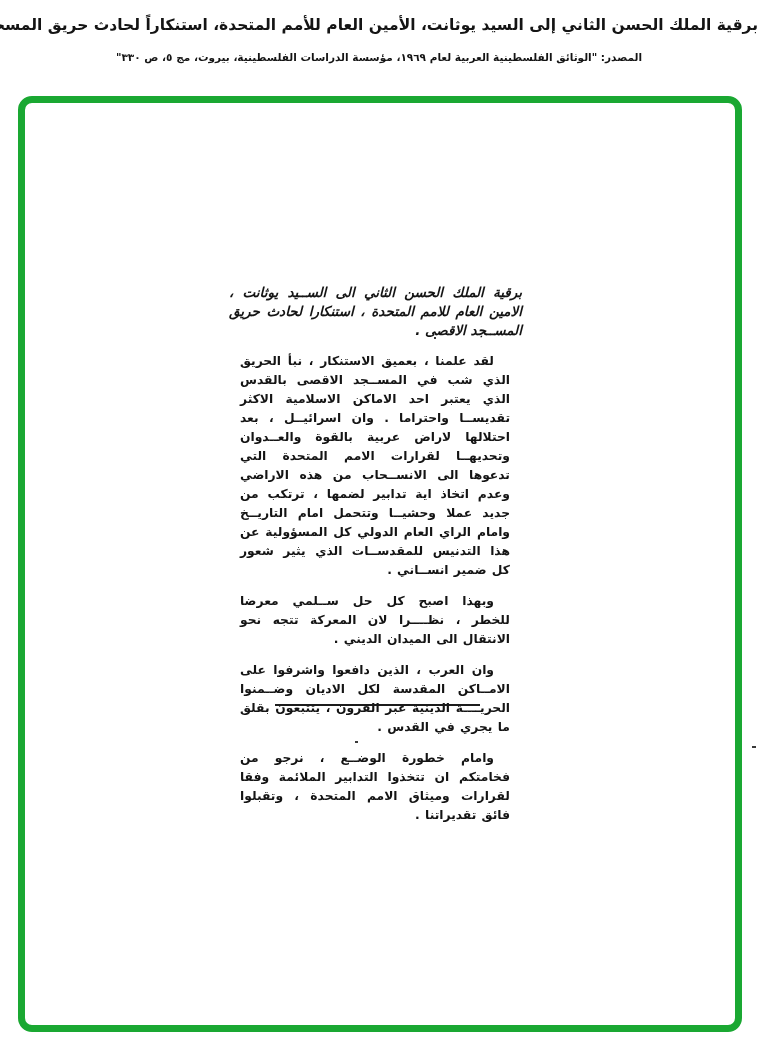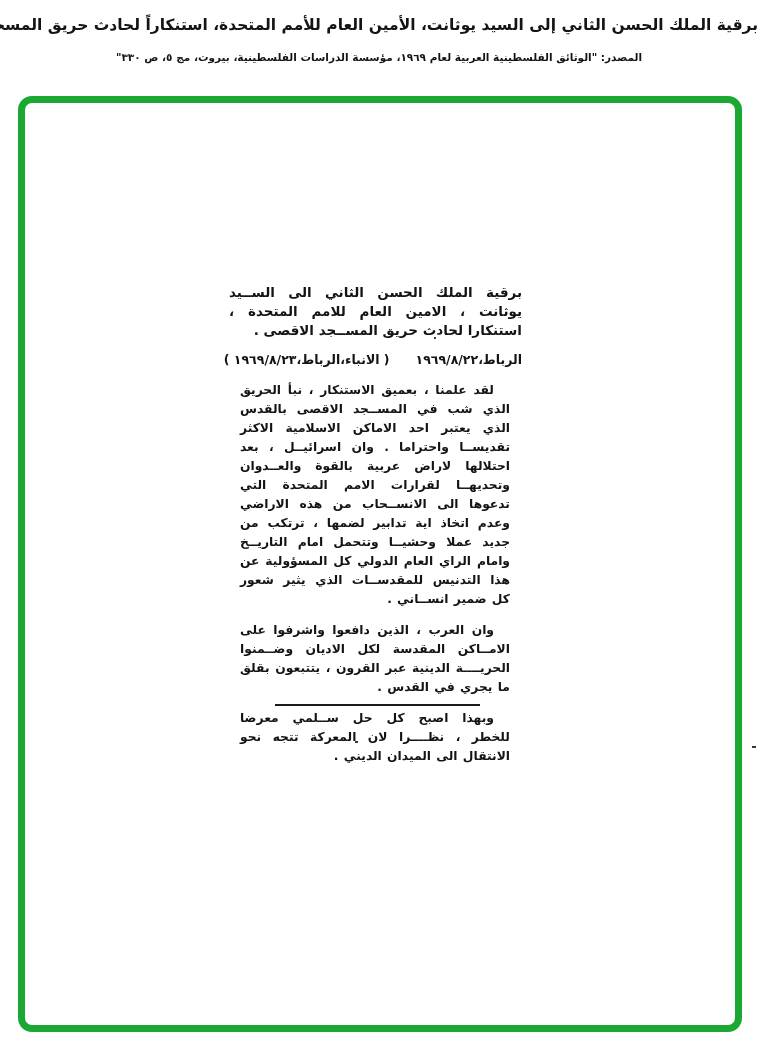--- a/index.html
+++ b/index.html
@@ -39,20 +39,21 @@
     left: 228px; top: 283px;
     width: 294px;
     direction: rtl;
     text-align: justify;
     font-weight: bold;
   }
   #telegram-title {
     font-size: 13.5px;
     line-height: 19px;
     margin: 0 0 10px 1px;
+    font-style: italic;
   }
   #telegram-dateline {
     font-size: 12.5px;
     line-height: 19px;
     margin: 0 0 12px 0;
     white-space: nowrap;
   }
   .dl-spacer { display: inline-block; width: 26px; }
   .tg-par {
     font-size: 12.3px;
@@ -82,30 +83,28 @@
   <div id="header-title" class="hdr">برقية الملك الحسن الثاني إلى السيد يوثانت، الأمين العام للأمم المتحدة، استنكاراً لحادث حريق المسجد الأقصى</div>
 
   <div id="source-line" class="hdr">المصدر: "الوثائق الفلسطينية العربية لعام ١٩٦٩، مؤسسة الدراسات الفلسطينية، بيروت، مج ٥، ص ٣٣٠"</div>
 
   <div id="scan-frame"></div>
 
   <div id="telegram-column">
 
     <p id="telegram-title">برقية الملك الحسن الثاني الى الســيد يوثانت ، الامين العام للامم المتحدة ، استنكارا لحادث حريق المســجد الاقصى .</p>
 
-    <p id="telegram-dateline">
-      <span>الرباط،١٩٦٩/٨/٢٢</span><span class="dl-spacer"></span><span>( الانباء،الرباط،١٩٦٩/٨/٢٣ )</span>
-    </p>
 
     <p class="tg-par">لقد علمنا ، بعميق الاستنكار ، نبأ الحريق الذي شب في المســجد الاقصى بالقدس الذي يعتبر احد الاماكن الاسلامية الاكثر تقديســا واحتراما . وان اسرائيــل ، بعد احتلالها لاراض عربية بالقوة والعــدوان وتحديهــا لقرارات الامم المتحدة التي تدعوها الى الانســحاب من هذه الاراضي وعدم اتخاذ اية تدابير لضمها ، ترتكب من جديد عملا وحشيــا وتتحمل امام التاريــخ وامام الراي العام الدولي كل المسؤولية عن هذا التدنيس للمقدســات الذي يثير شعور كل ضمير انســاني .</p>
 
+    <p class="tg-par">وبهذا اصبح كل حل ســلمي معرضا للخطر ، نظــــرا لان المعركة تتجه نحو الانتقال الى الميدان الديني .</p>
+
     <p class="tg-par">وان العرب ، الذين دافعوا واشرفوا على الامــاكن المقدسة لكل الاديان وضــمنوا الحريــــة الدينية عبر القرون ، يتتبعون بقلق ما يجري في القدس .</p>
 
-    <p class="tg-par">وبهذا اصبح كل حل ســلمي معرضا للخطر ، نظــــرا لان المعركة تتجه نحو الانتقال الى الميدان الديني .</p>
-
+    <p class="tg-par">وامام خطورة الوضــع ، نرجو من فخامتكم ان تتخذوا التدابير الملائمة وفقا لقرارات وميثاق الامم المتحدة ، وتقبلوا فائق تقديراتنا .</p>
 
   </div>
 
   <div id="divider-line"></div>
 
   <div id="speck-1" class="speck"></div>
   <div id="speck-2" class="speck"></div>
   <div id="speck-3" class="speck"></div>
 
 </div>

